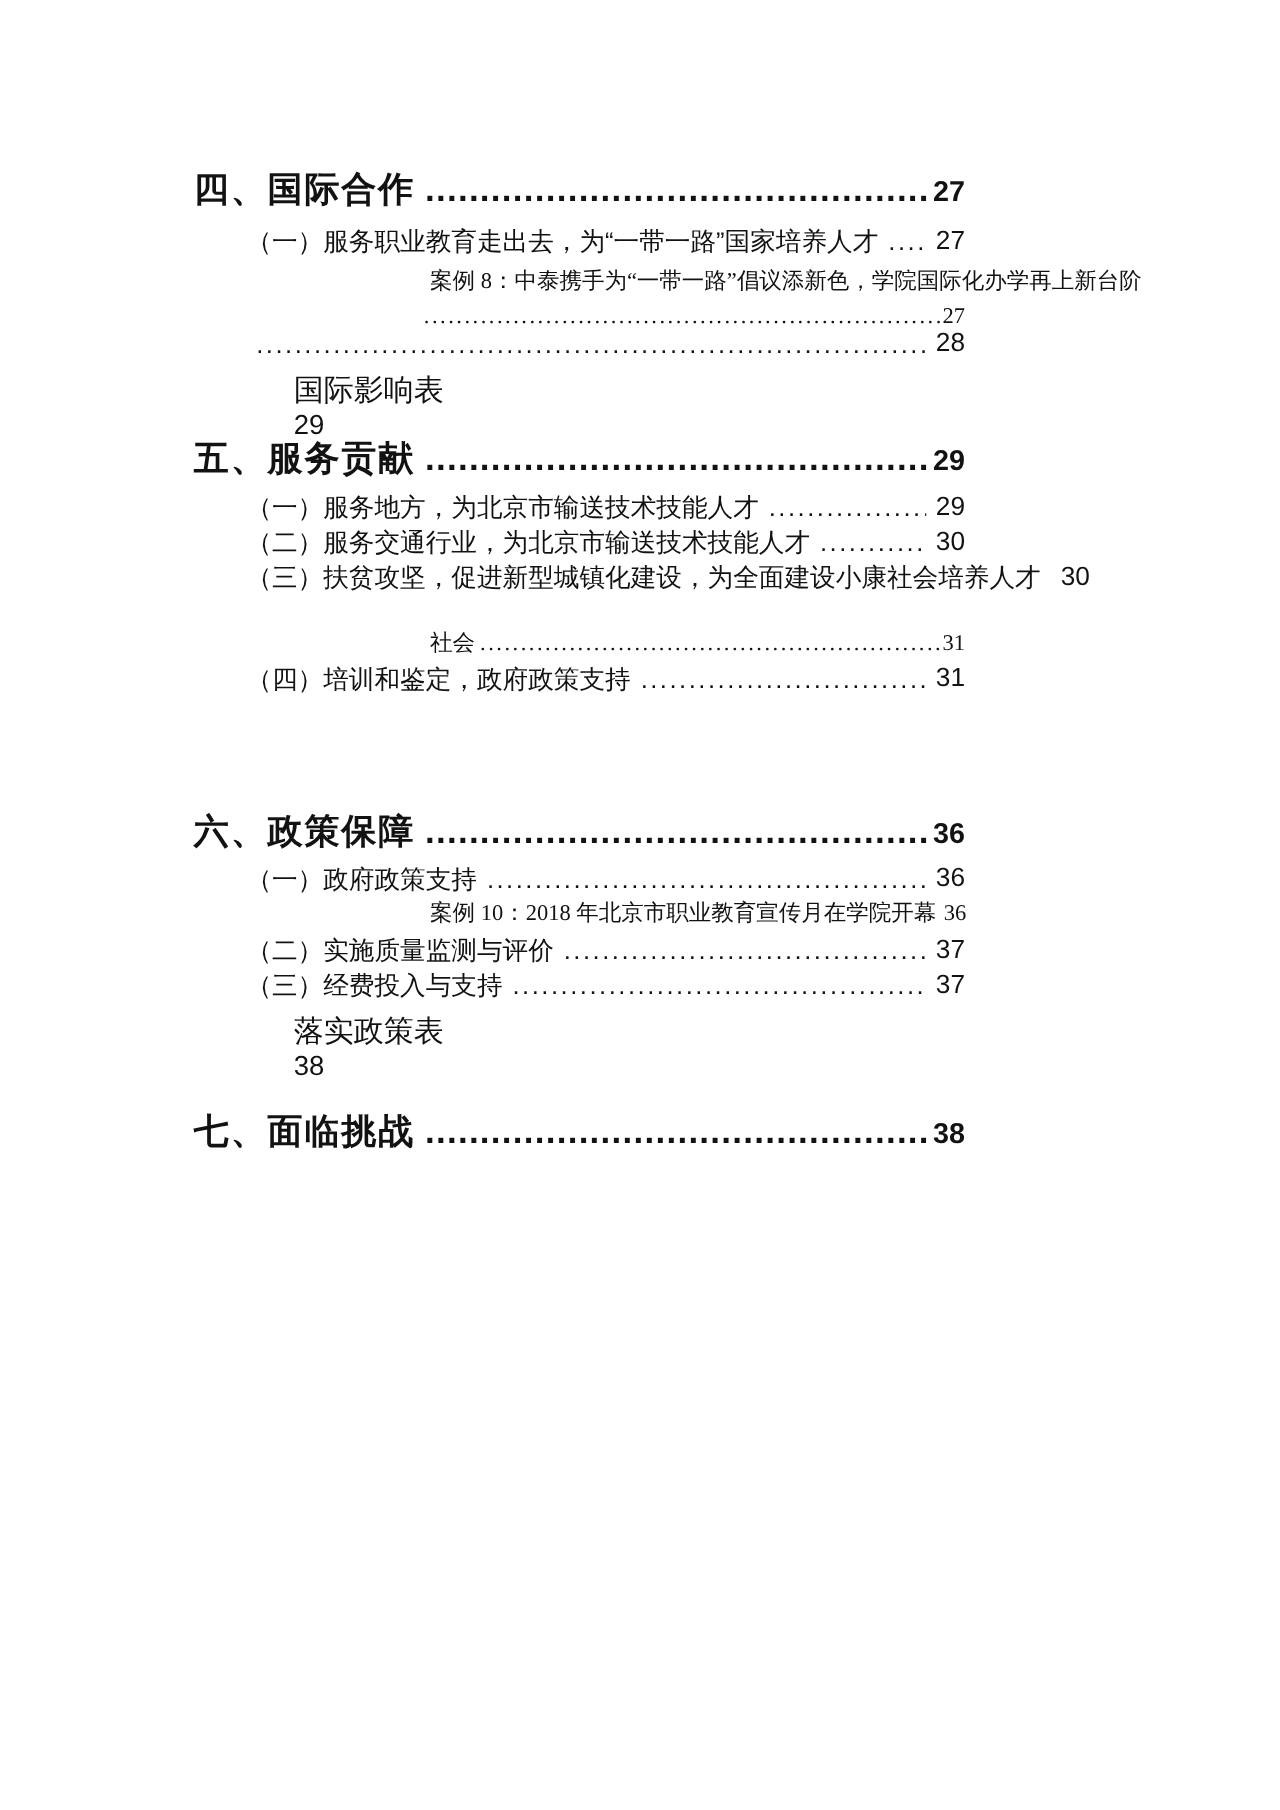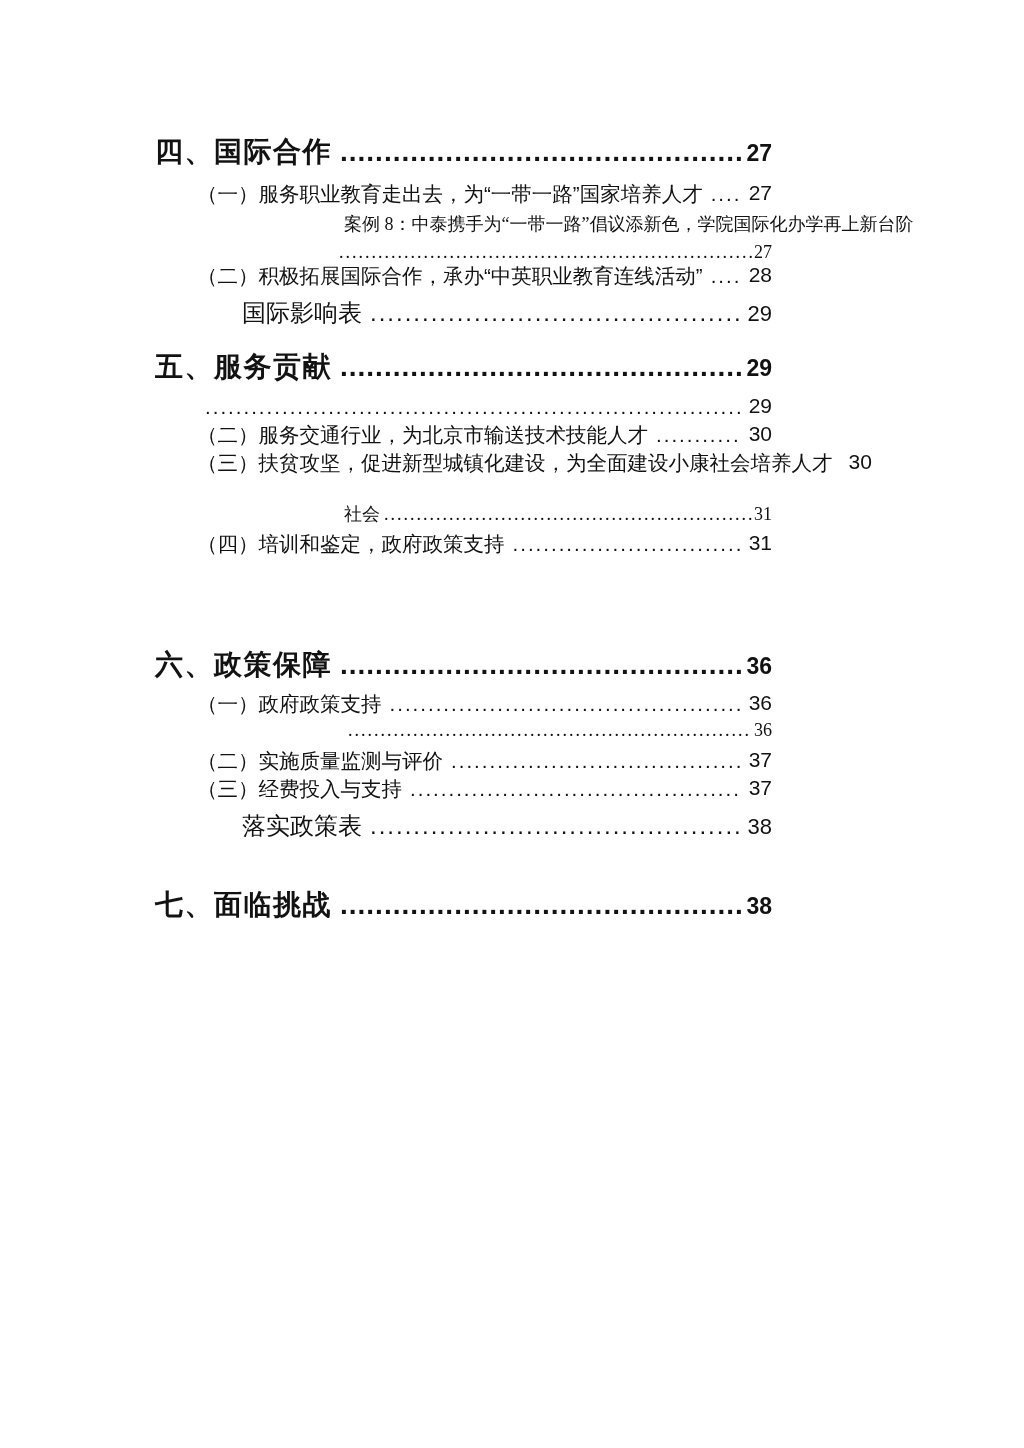--- a/index.html
+++ b/index.html
@@ -50,21 +50,21 @@
     font-family:"Liberation Serif","DejaVu Serif",serif;
     font-size:18px; font-weight:400;margin-left:44px;
   }
   .lvl-case .p, .lvl-case-dots .p { font-size:18px; margin-left:2px; }
   .lvl-case .leader, .lvl-case-dots .leader { margin-left:4px; }
   .lvl-case-dots { left:295px; }
   .lvl-case-dots .leader { margin-left:0; }
   .lvl-case-noleader { right:140px; }
 
   
-  .lvl-table { left:242px; font-size:24px; font-weight:500; }
+  .lvl-table { left:227px; font-size:24px; font-weight:500;flex-direction:column; }
   .lvl-table .p { font-size:22px; font-weight:400; margin-left:4px; }
 </style>
 </head>
 <body>
 
 <div class="page">
 
   <div class="row lvl-chapter" style="top:136px">
     <span class="t">四、国际合作</span>
     <span class="leader"></span>
@@ -81,38 +81,38 @@
     <span class="t">案例 8：中泰携手为“一带一路”倡议添新色，学院国际化办学再上新台阶</span>
   </div>
 
   <div class="row lvl-case-dots" style="top:242px">
     <span class="t"></span>
     <span class="leader"></span>
     <span class="p">27</span>
   </div>
 
   <div class="row lvl-section" style="top:263px">
-    <span class="t">（二）积极拓展国际合作，承办“中英职业教育连线活动”</span>
     <span class="leader"></span>
     <span class="p">28</span>
   </div>
 
   <div class="row lvl-table" style="top:299px">
     <span class="t">国际影响表</span>
     <span class="leader"></span>
     <span class="p">29</span>
   </div>
 
   <div class="row lvl-chapter" style="top:351px">
     <span class="t">五、服务贡献</span>
     <span class="leader"></span>
     <span class="p">29</span>
   </div>
 
   <div class="row lvl-section" style="top:394px">
+    <span class="t">（一）服务地方，为北京市输送技术技能人才</span>
     <span class="leader"></span>
     <span class="p">29</span>
   </div>
 
   <div class="row lvl-section" style="top:422px">
     <span class="t">（二）服务交通行业，为北京市输送技术技能人才</span>
     <span class="leader"></span>
     <span class="p">30</span>
   </div>
 
@@ -143,20 +143,21 @@
     <span class="p">36</span>
   </div>
 
   <div class="row lvl-section" style="top:691px">
     <span class="t">（一）政府政策支持</span>
     <span class="leader"></span>
     <span class="p">36</span>
   </div>
 
   <div class="row lvl-case" style="top:720px">
+    <span class="t">案例 10：2018 年北京市职业教育宣传月在学院开幕</span>
     <span class="leader"></span>
     <span class="p">36</span>
   </div>
 
   <div class="row lvl-section" style="top:748px">
     <span class="t">（二）实施质量监测与评价</span>
     <span class="leader"></span>
     <span class="p">37</span>
   </div>
 

